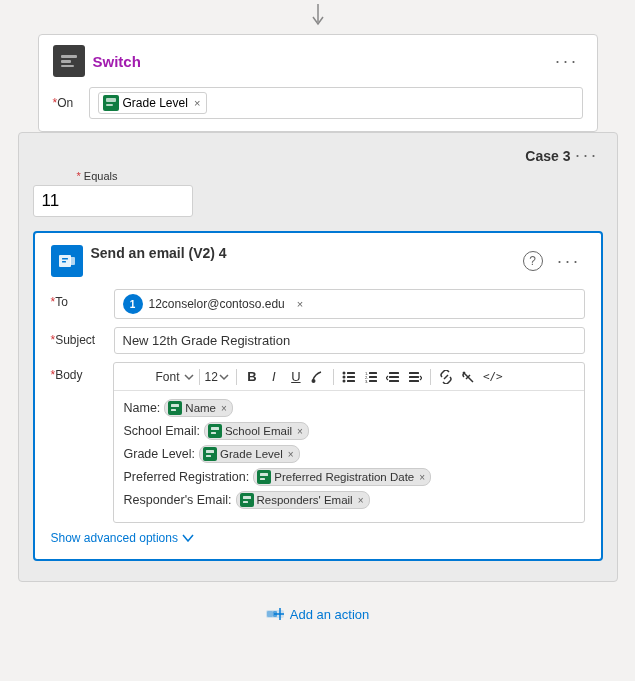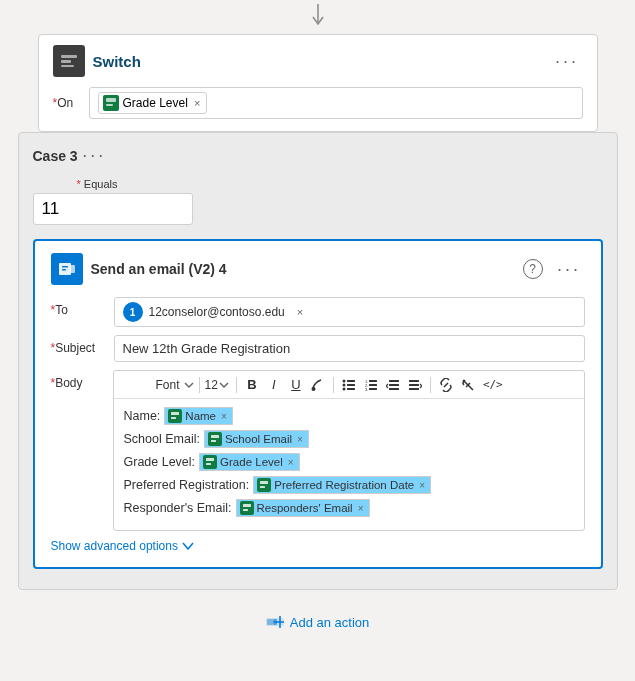--- a/index.html
+++ b/index.html
@@ -55,21 +55,21 @@
       height: 32px;
       background: #3d3d3d;
       border-radius: 3px;
       display: flex;
       align-items: center;
       justify-content: center;
     }
     .switch-title {
       font-size: 15px;
       font-weight: 600;
-      color: #0c4a6e;
+      color: #a21caf;
     }
     .ellipsis-btn {
       cursor: pointer;
       color: #666;
       font-size: 18px;
       letter-spacing: 2px;
       background: none;
       border: none;
       padding: 0 4px;
     }
@@ -118,22 +118,22 @@
       border-radius: 3px;
       padding: 4px 8px;
       flex: 1;
       background: #fff;
       display: flex;
       align-items: center;
     }
     .case3-header {
       display: flex;
       align-items: center;
-      justify-content: flex-start;
-      margin-bottom: 12px;
+      justify-content: flex-end;
+      margin-bottom: 4px;
     }
     .case3-title {
       font-size: 14px;
       font-weight: 600;
       color: #333;
     }
 
     
     .equals-section {
       margin-bottom: 14px;
@@ -165,21 +165,20 @@
       padding: 12px 16px 14px 16px;
     }
     .email-card-header {
       display: flex;
       align-items: center;
       justify-content: space-between;
       margin-bottom: 12px;
     }
     .email-card-header-left {
       display: flex;
-      align-items: center;
       gap: 8px;
     }
     .outlook-icon-box {
       width: 32px;
       height: 32px;
       background: #0078d4;
       border-radius: 3px;
       display: flex;
       align-items: center;
       justify-content: center;
@@ -343,23 +342,23 @@
       margin-bottom: 5px;
       flex-wrap: wrap;
     }
     .body-line-label {
       font-size: 12.5px;
       color: #333;
     }
     .dynamic-tag {
       display: inline-flex;
       align-items: center;
-      background: #7dd3fc;
+      background: #e5e5e5;
       border: 1px solid #ccc;
-      border-radius: 0;
+      border-radius: 8px;
       padding: 1px 5px 1px 3px;
       font-size: 11.5px;
       gap: 3px;
     }
     .dyn-icon {
       width: 14px;
       height: 14px;
       background: #107c41;
       border-radius: 2px;
       display: inline-flex;

